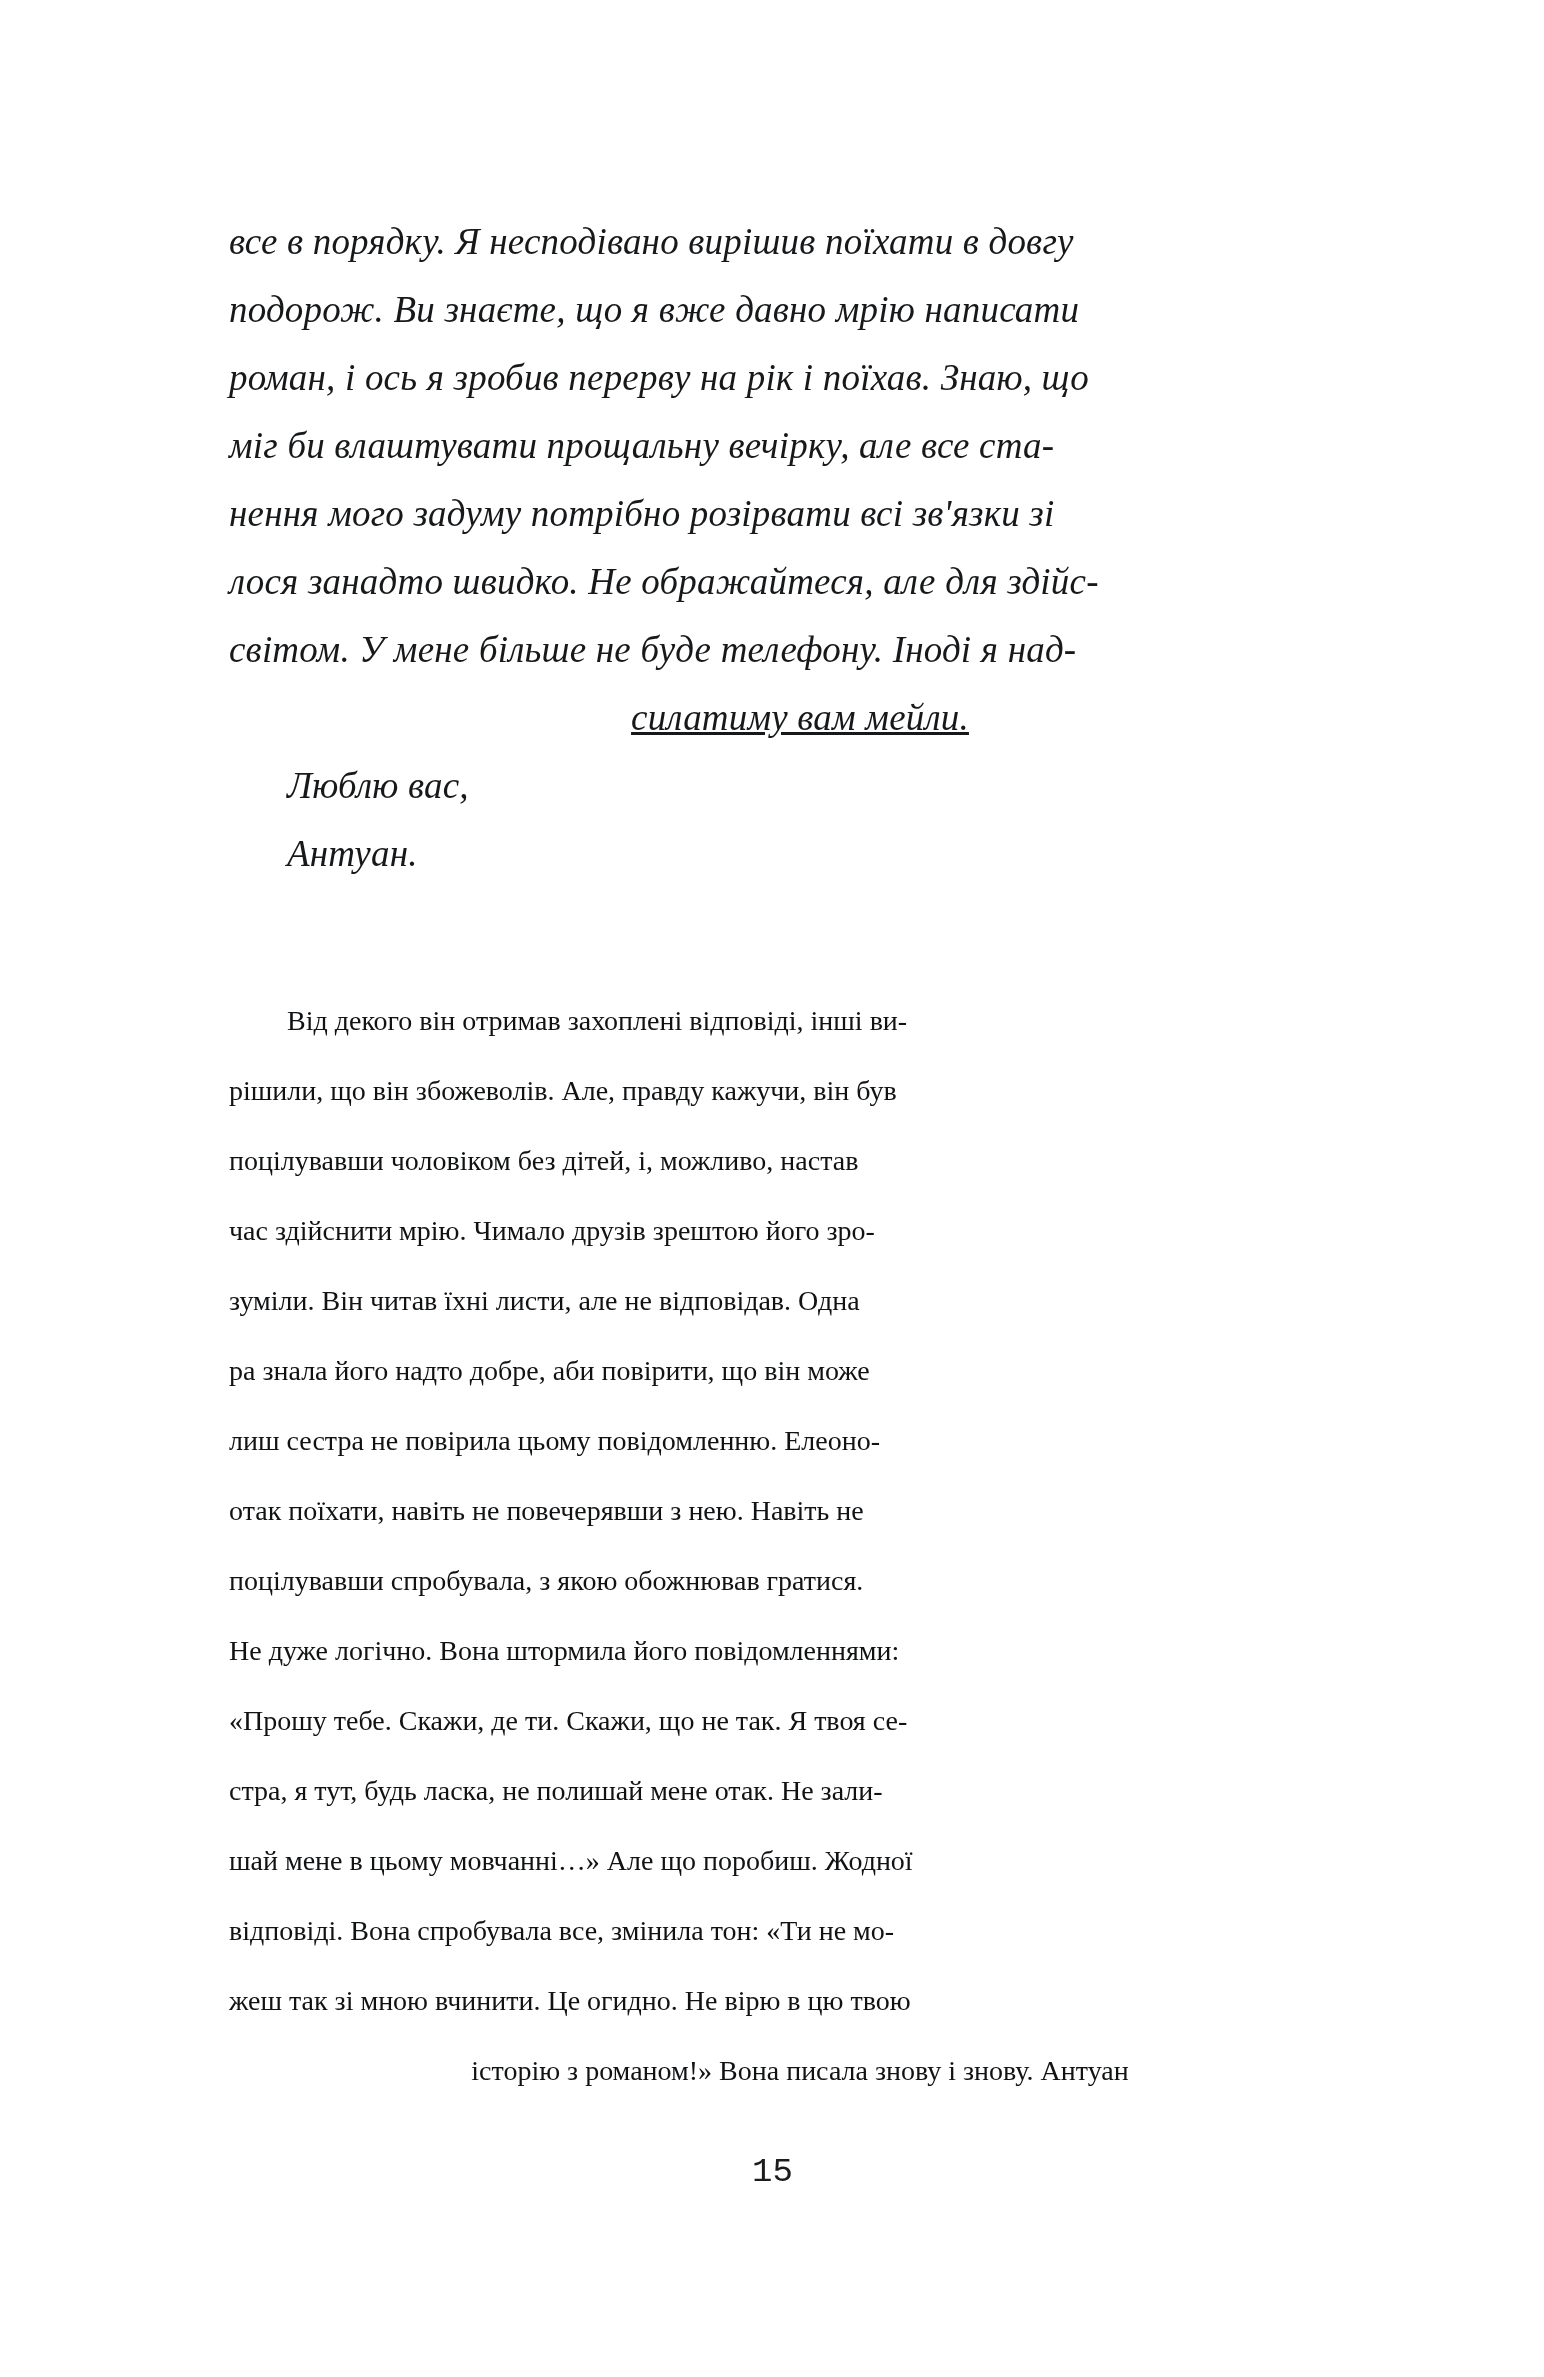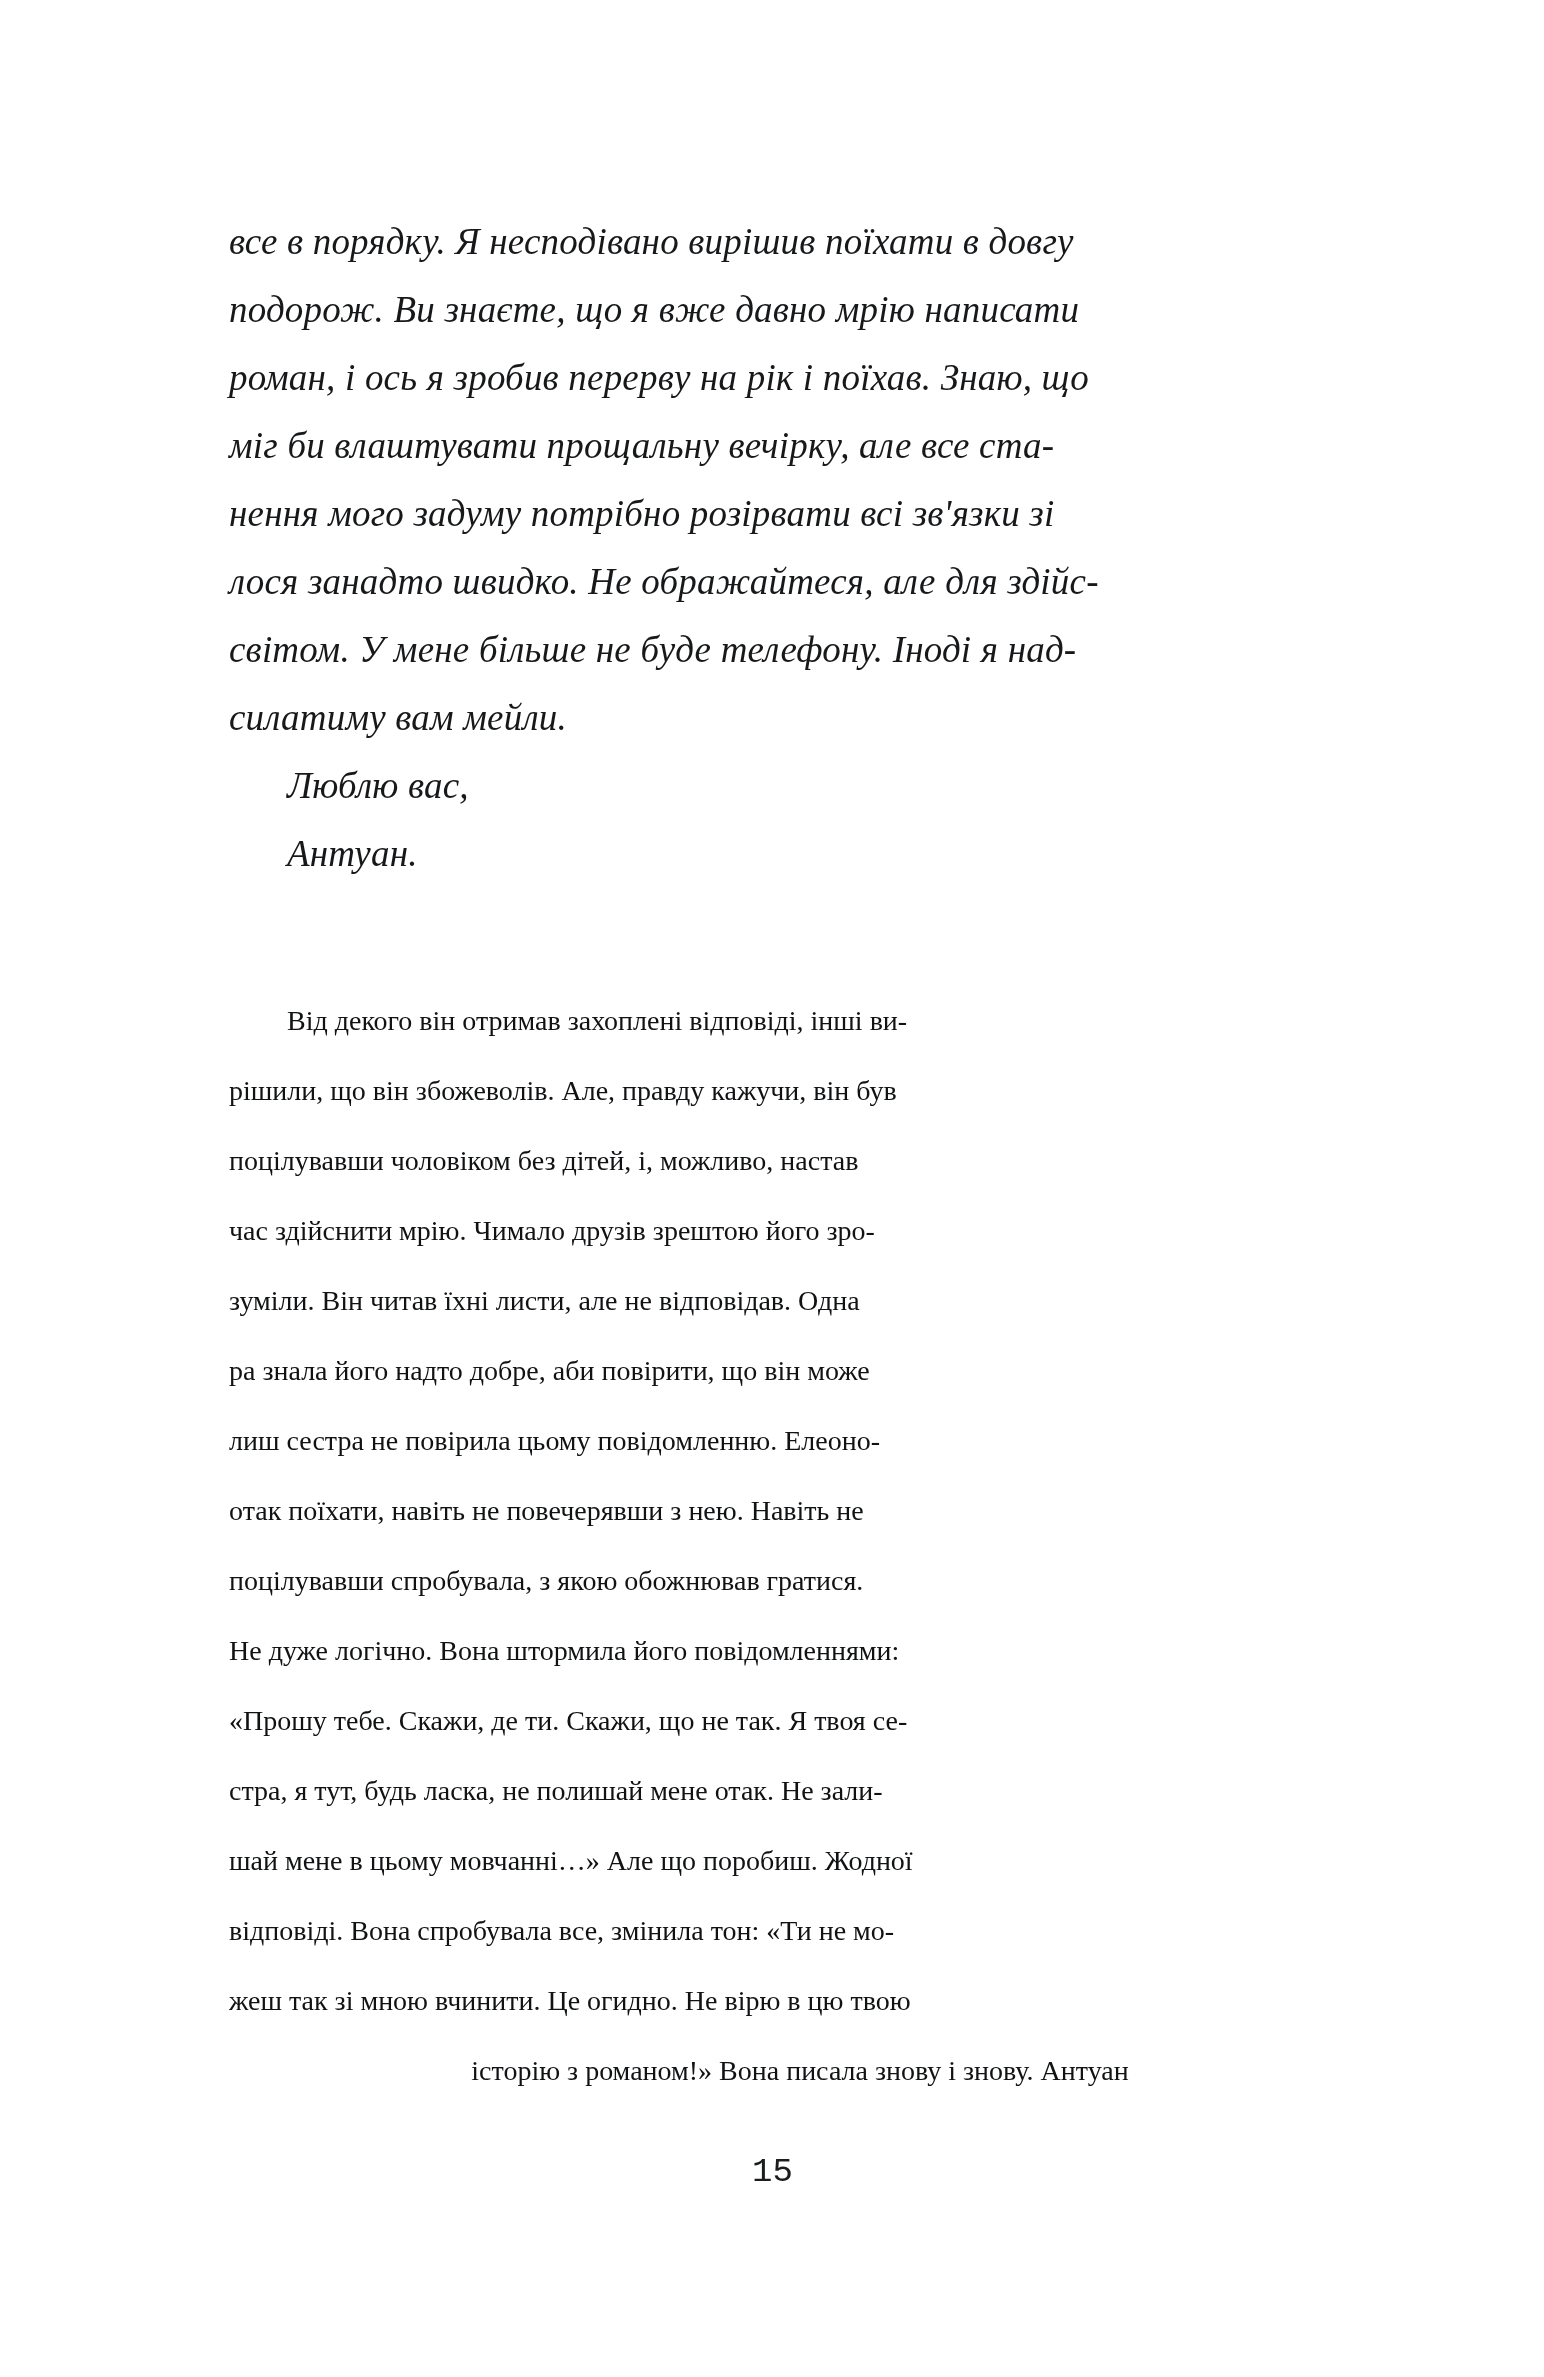--- a/index.html
+++ b/index.html
@@ -33,21 +33,22 @@
     color: #16181a;
     text-align: justify;
     text-justify: inter-word;
     letter-spacing: 0.2px;
   }
   .letter-line {
     display: block;
     white-space: pre;
   }
   .letter-line.last {
-    text-align: left;
+    text-align: center;
+    text-decoration: underline;
   }
   .letter-sign {
     display: block;
     white-space: pre;
     text-indent: 0;
     padding-left: 58px;
   }
 
   .para-gap {
     height: 98px;

